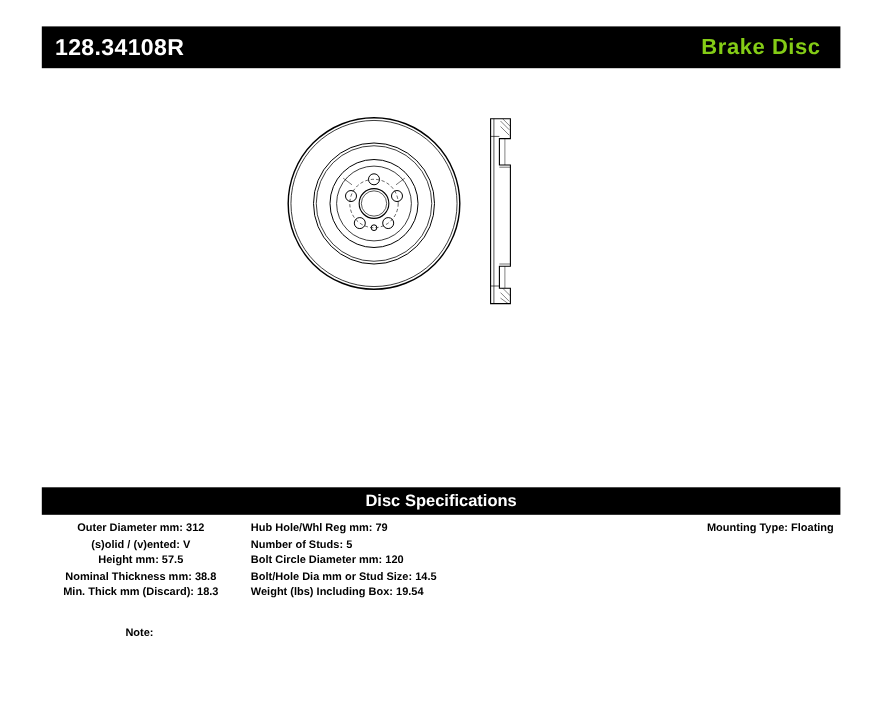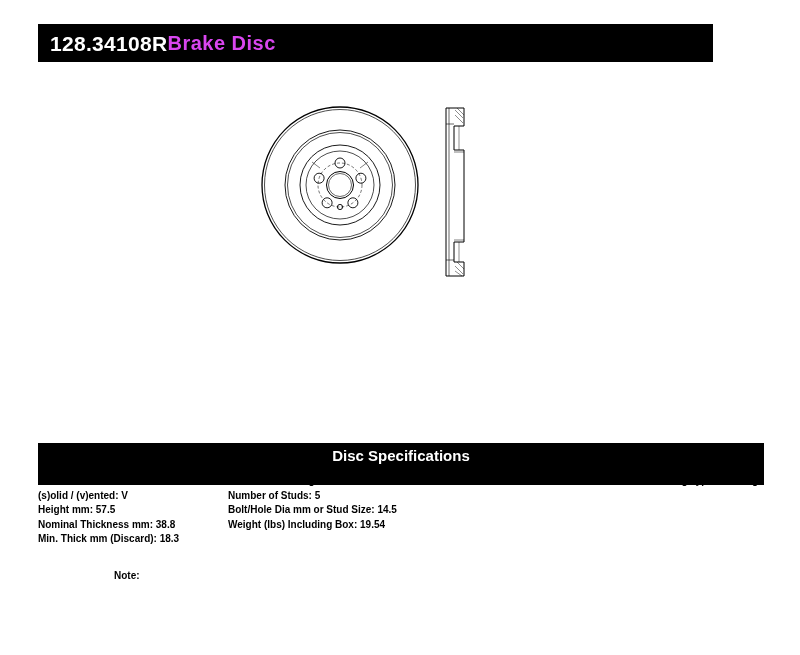--- a/index.html
+++ b/index.html
@@ -14,38 +14,38 @@
     color: #000000;
     position: relative;
     overflow: hidden;
   }
 
   
   .header-bar {
     position: absolute;
     left: 38px;
     top: 24px;
-    width: 675px;
+    width: 726px;
     height: 38px;
     background: #000000;
     display: flex;
     align-items: center;
-    justify-content: flex-start;
+    justify-content: space-between;
     box-sizing: border-box;
     padding: 0 18px 0 12px;
   }
   .part-number {
     color: #ffffff;
     font-size: 21px;
     font-weight: bold;
     letter-spacing: 0.3px;
     line-height: 1;
   }
   .product-type {
-    color: #d946ef;
+    color: #84cc16;
     font-size: 20px;
     font-weight: bold;
     letter-spacing: 0.5px;
     line-height: 1;
   }
 
   
   .drawing-area {
     position: absolute;
     left: 250px;
@@ -56,21 +56,21 @@
   .drawing-area svg {
     display: block;
   }
 
   
   .spec-banner {
     position: absolute;
     left: 38px;
     top: 443px;
     width: 726px;
-    height: 42px;
+    height: 25px;
     background: #000000;
     color: #ffffff;
     font-size: 15px;
     font-weight: bold;
     text-align: center;
     line-height: 25px;
     box-sizing: border-box;
   }
 
   
@@ -81,21 +81,21 @@
     width: 726px;
     font-size: 10px;
     font-weight: bold;
   }
   .spec-cols {
     display: flex;
     align-items: flex-start;
   }
   .col-left {
     width: 180px;
-    text-align: left;
+    text-align: center;
   }
   .col-mid {
     width: 290px;
     text-align: left;
     padding-left: 10px;
   }
   .col-right {
     width: 240px;
     text-align: right;
     padding-right: 6px;
@@ -184,20 +184,21 @@
     <div class="col-left">
       <div class="spec-line">Outer Diameter mm: 312</div>
       <div class="spec-line">(s)olid / (v)ented: V</div>
       <div class="spec-line">Height mm: 57.5</div>
       <div class="spec-line">Nominal Thickness mm: 38.8</div>
       <div class="spec-line">Min. Thick mm (Discard): 18.3</div>
     </div>
     <div class="col-mid">
       <div class="spec-line">Hub Hole/Whl Reg mm: 79</div>
       <div class="spec-line">Number of Studs: 5</div>
+      <div class="spec-line">Bolt Circle Diameter mm: 120</div>
       <div class="spec-line">Bolt/Hole Dia mm or Stud Size: 14.5</div>
       <div class="spec-line">Weight (lbs) Including Box: 19.54</div>
     </div>
     <div class="col-right">
       <div class="spec-line">Mounting Type: Floating</div>
     </div>
   </div>
 </div>
 
 <div class="note-row">

